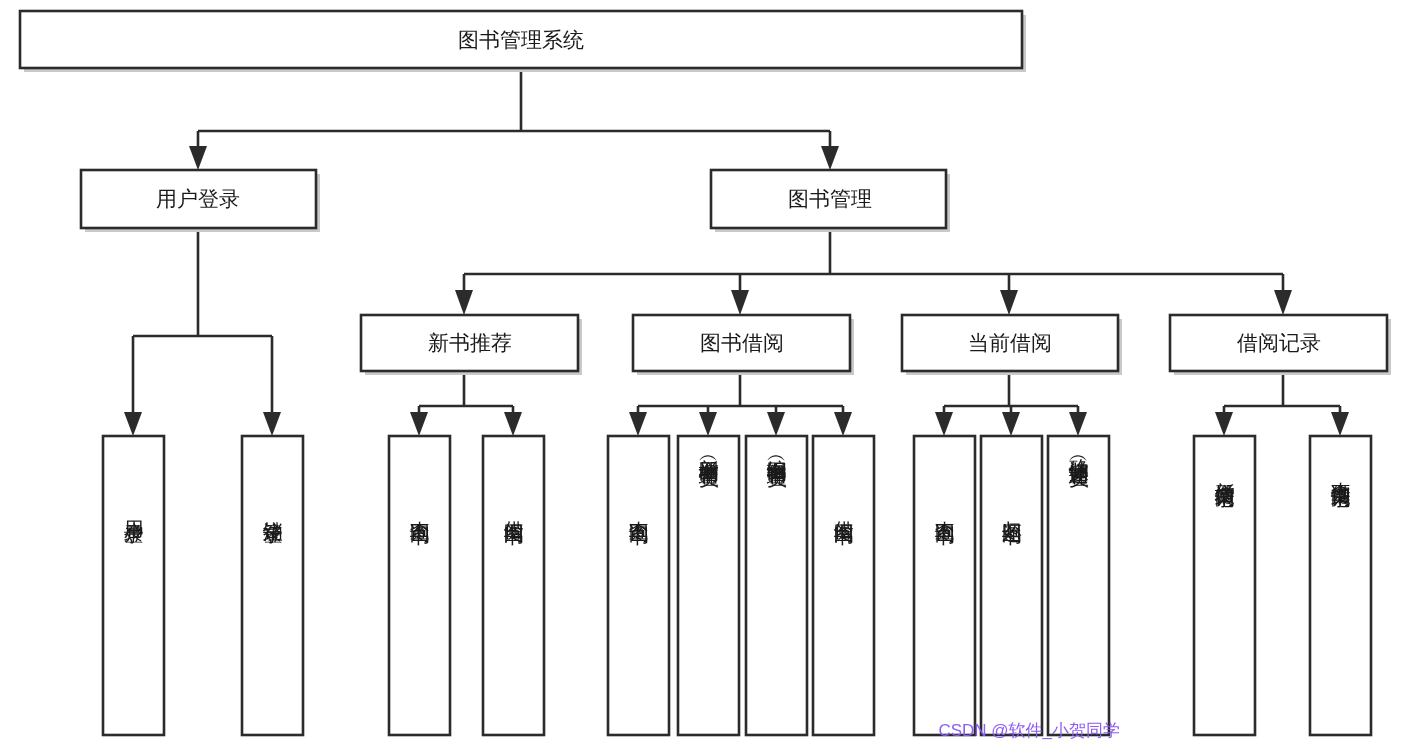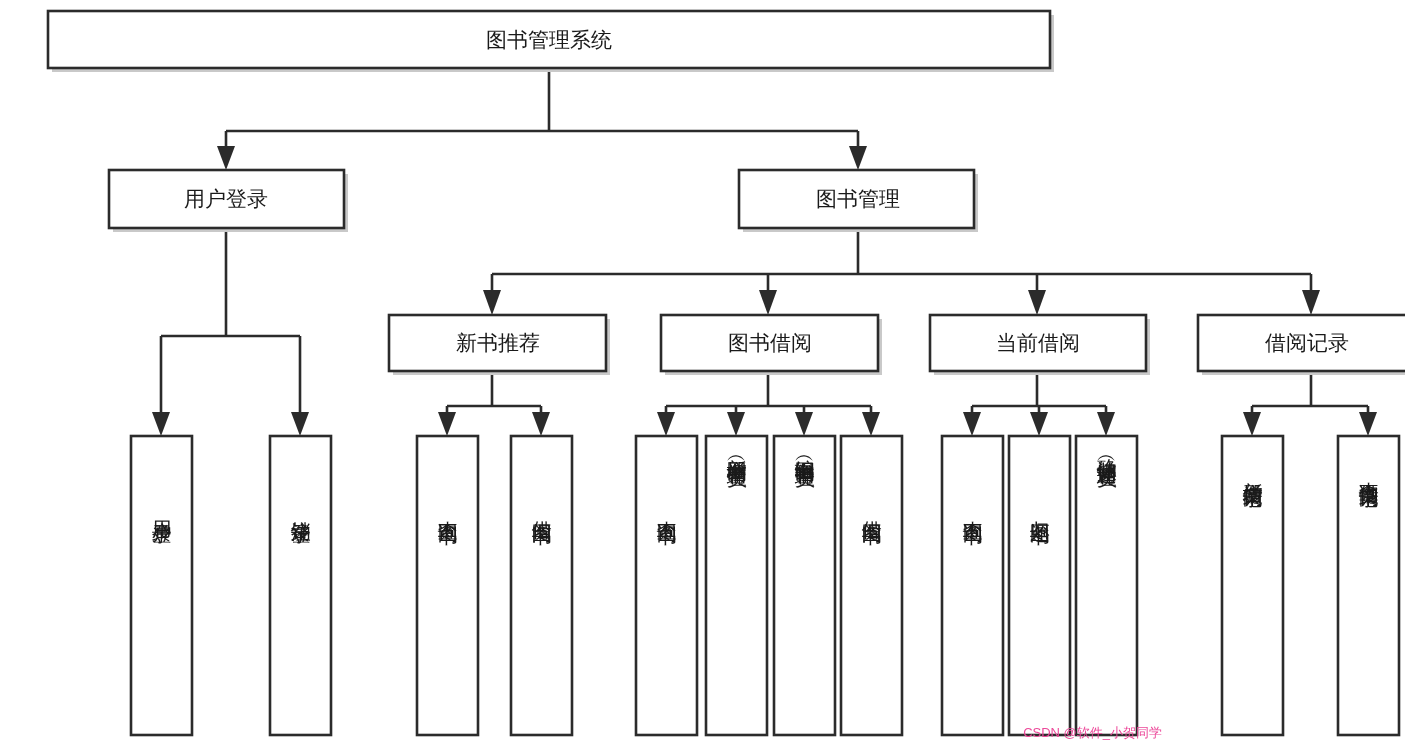--- a/index.html
+++ b/index.html
@@ -13,21 +13,20 @@
     overflow: hidden;
     font-family: "Liberation Sans", "DejaVu Sans", sans-serif;
     position: relative;
   }
   #diagram-root {
     position: absolute;
     left: 0;
     top: 0;
     width: 1142px;
     height: 747px;
-    margin-left: 28px;
   }
   svg.flow {
     display: block;
     width: 1405px;
     height: 747px;
   }
   .node-rect {
     fill: #ffffff;
     stroke: #2b2b2b;
     stroke-width: 2.6;
@@ -66,25 +65,25 @@
     font-family: "Liberation Sans", "DejaVu Sans", sans-serif;
     font-size: 20px;
     line-height: 1.08;
     color: #1a1a1a;
     letter-spacing: 1.5px;
     white-space: nowrap;
     text-align: left;
   }
   .watermark {
     position: absolute;
-    right: 8px;
+    right: 22px;
     bottom: 5px;
     font-family: "Liberation Sans", "DejaVu Sans", sans-serif;
-    font-size: 13px;
-    color: #ec4899;
+    font-size: 17px;
+    color: #8b5cf6;
     white-space: nowrap;
     pointer-events: none;
   }
 </style>
 </head>
 <body>
 
 <div id="diagram-root">
 
   <svg class="flow" viewBox="0 0 1405 747">

